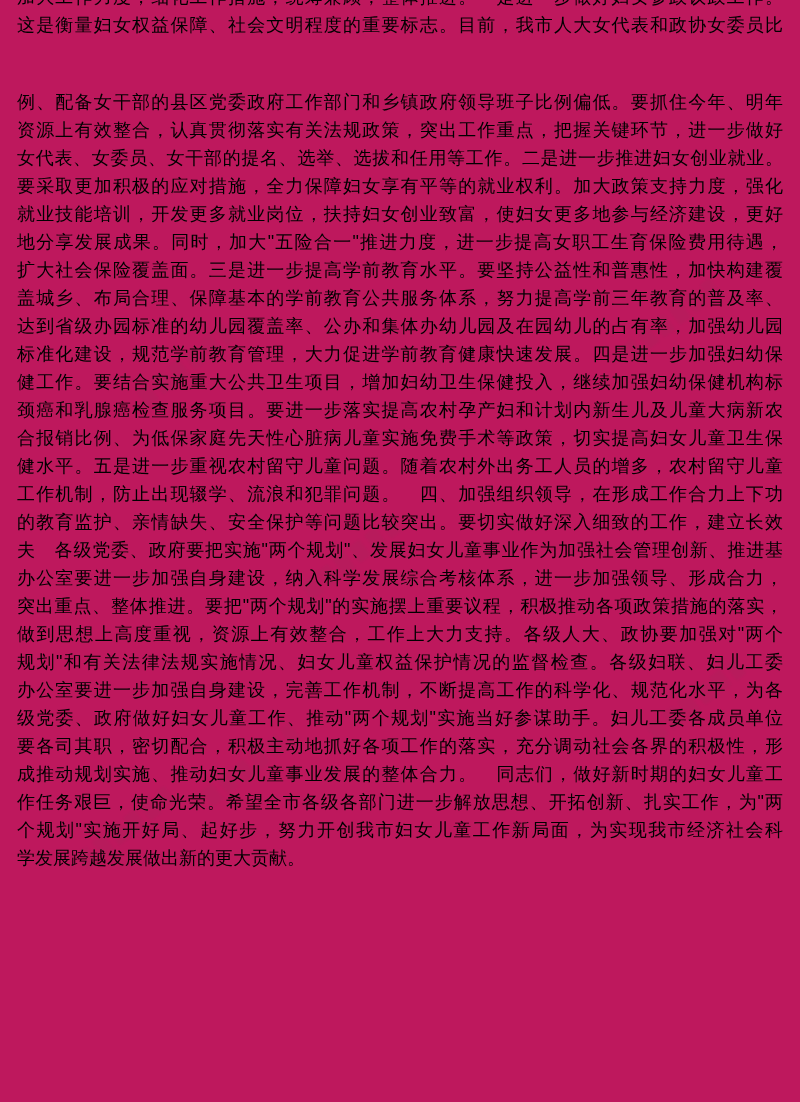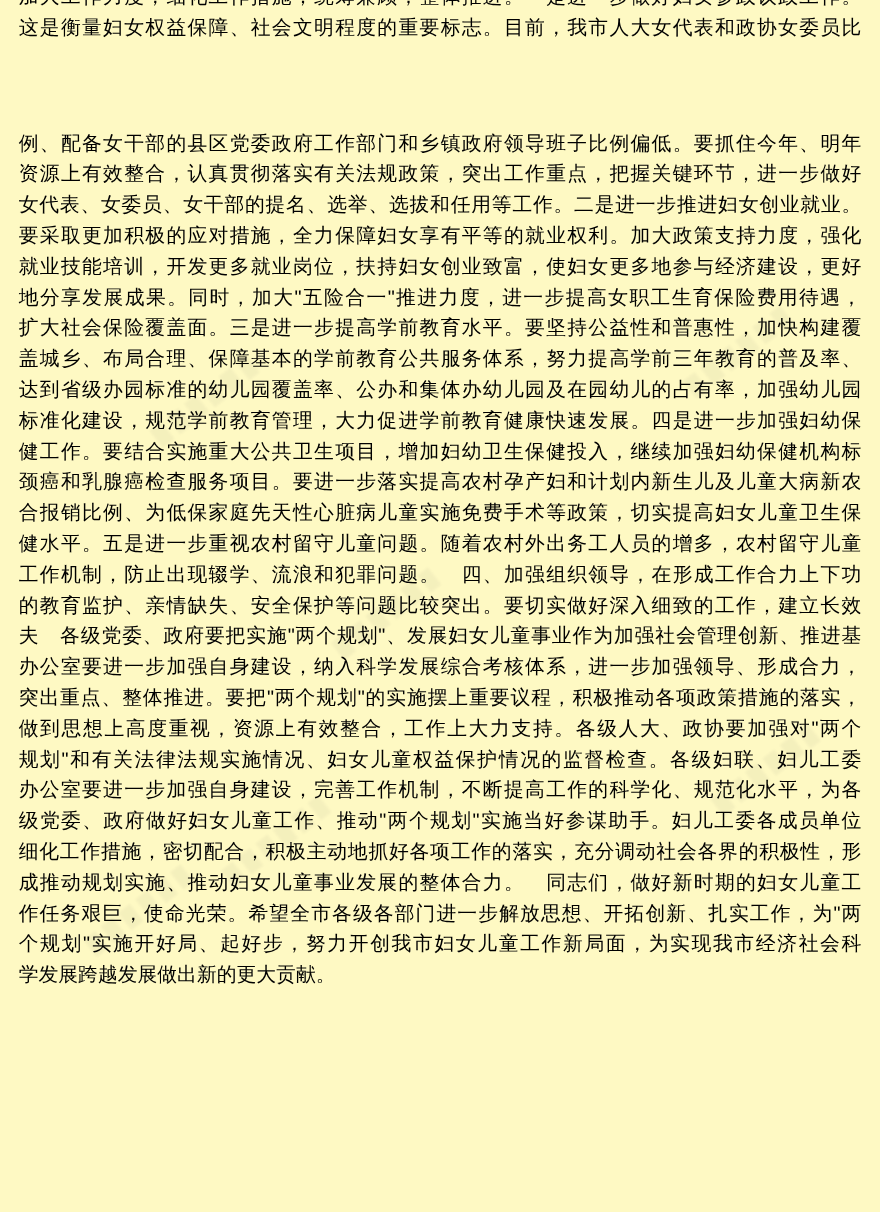--- a/index.html
+++ b/index.html
@@ -11,40 +11,40 @@
     height: 1102px;
     overflow: hidden;
     background: #ffffff;
     font-family: "Liberation Sans", "DejaVu Sans", sans-serif;
   }
   .page {
     position: relative;
     width: 800px;
     height: 1102px;
     overflow: hidden;
-    background: #fef9c3;
+    background: #be185d;
   }
   .content {
     position: relative;
     padding: 0 17px;
     z-index: 2;
   }
   .para {
     font-size: 18px;
     line-height: 28px;
     color: #000000;
     font-weight: 500;
   }
   
   .para-top {
     margin-top: -17px;
   }
   
   .para-body {
-    margin-top: 77px;
+    margin-top: 49px;
   }
   .line {
     width: 100%;
     text-align: justify;
     text-align-last: justify;
     text-justify: inter-character;
     letter-spacing: 0;
   }
   .line.short-last {
     text-align-last: left;
@@ -102,21 +102,21 @@
         <div class="line">健水平。五是进一步重视农村留守儿童问题。随着农村外出务工人员的增多，农村留守儿童</div>
         <div class="line">工作机制，防止出现辍学、流浪和犯罪问题。　四、加强组织领导，在形成工作合力上下功</div>
         <div class="line">的教育监护、亲情缺失、安全保护等问题比较突出。要切实做好深入细致的工作，建立长效</div>
         <div class="line">夫　各级党委、政府要把实施"两个规划"、发展妇女儿童事业作为加强社会管理创新、推进基</div>
         <div class="line">办公室要进一步加强自身建设，纳入科学发展综合考核体系，进一步加强领导、形成合力，</div>
         <div class="line">突出重点、整体推进。要把"两个规划"的实施摆上重要议程，积极推动各项政策措施的落实，</div>
         <div class="line">做到思想上高度重视，资源上有效整合，工作上大力支持。各级人大、政协要加强对"两个</div>
         <div class="line">规划"和有关法律法规实施情况、妇女儿童权益保护情况的监督检查。各级妇联、妇儿工委</div>
         <div class="line">办公室要进一步加强自身建设，完善工作机制，不断提高工作的科学化、规范化水平，为各</div>
         <div class="line">级党委、政府做好妇女儿童工作、推动"两个规划"实施当好参谋助手。妇儿工委各成员单位</div>
-        <div class="line">细化工作措施，密切配合，积极主动地抓好各项工作的落实，充分调动社会各界的积极性，形</div>
+        <div class="line">要各司其职，密切配合，积极主动地抓好各项工作的落实，充分调动社会各界的积极性，形</div>
         <div class="line">成推动规划实施、推动妇女儿童事业发展的整体合力。　同志们，做好新时期的妇女儿童工</div>
         <div class="line">作任务艰巨，使命光荣。希望全市各级各部门进一步解放思想、开拓创新、扎实工作，为"两</div>
         <div class="line">个规划"实施开好局、起好步，努力开创我市妇女儿童工作新局面，为实现我市经济社会科</div>
         <div class="line short-last">学发展跨越发展做出新的更大贡献。</div>
       </div>
   </div>
 
 </div>
 
 </body></html>

